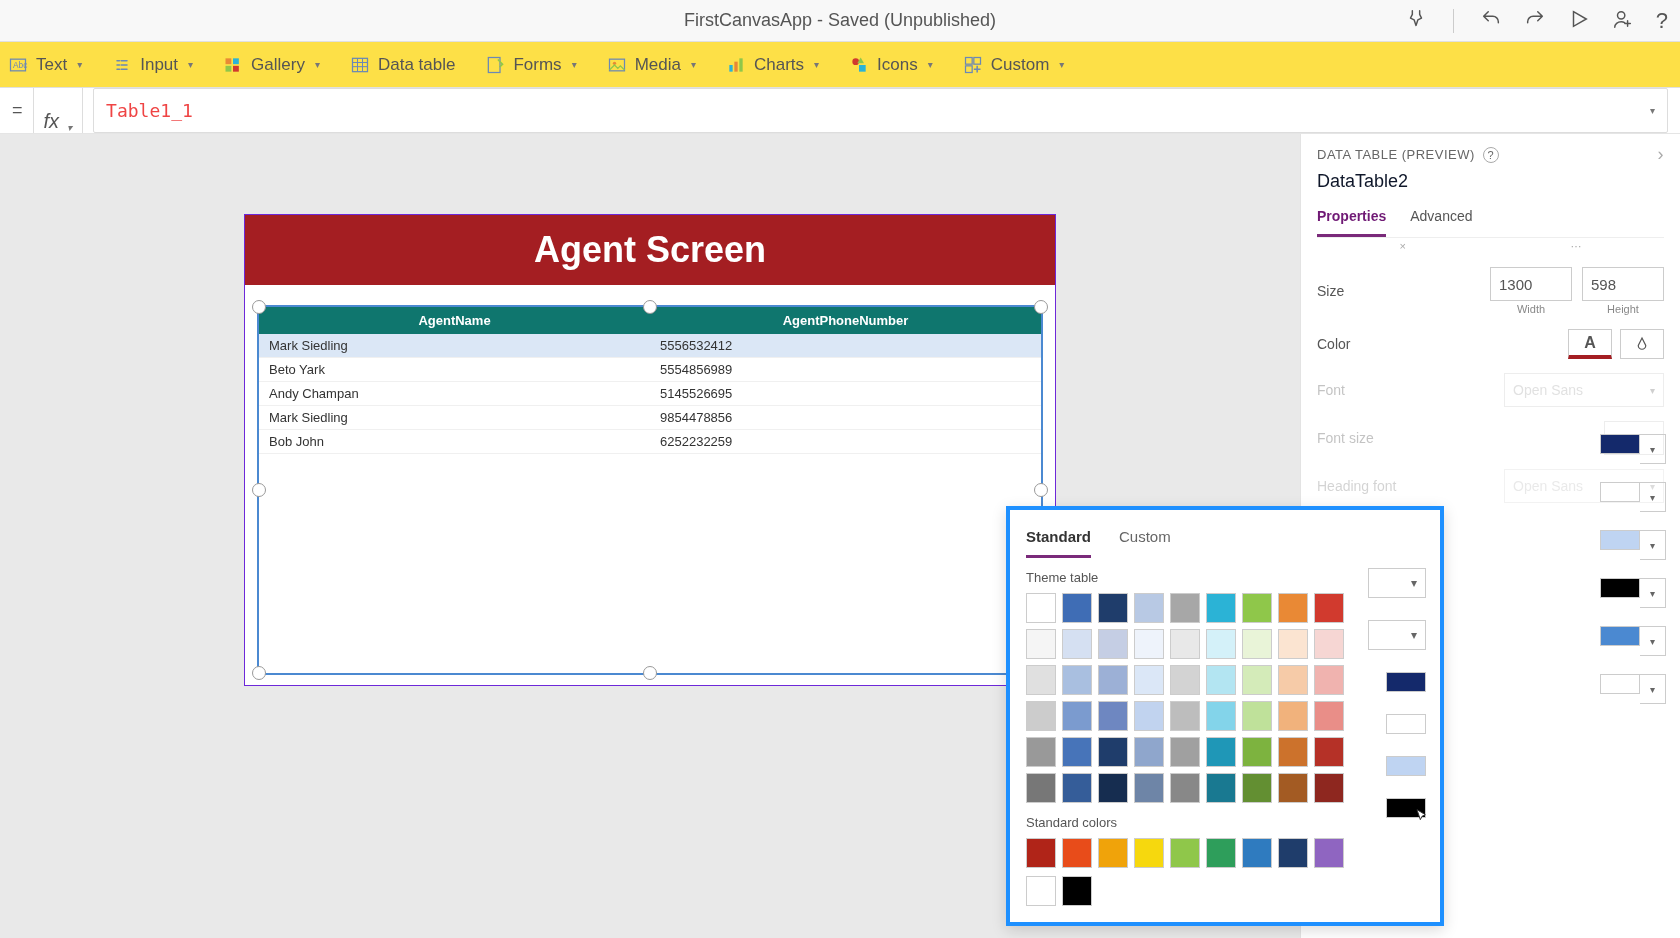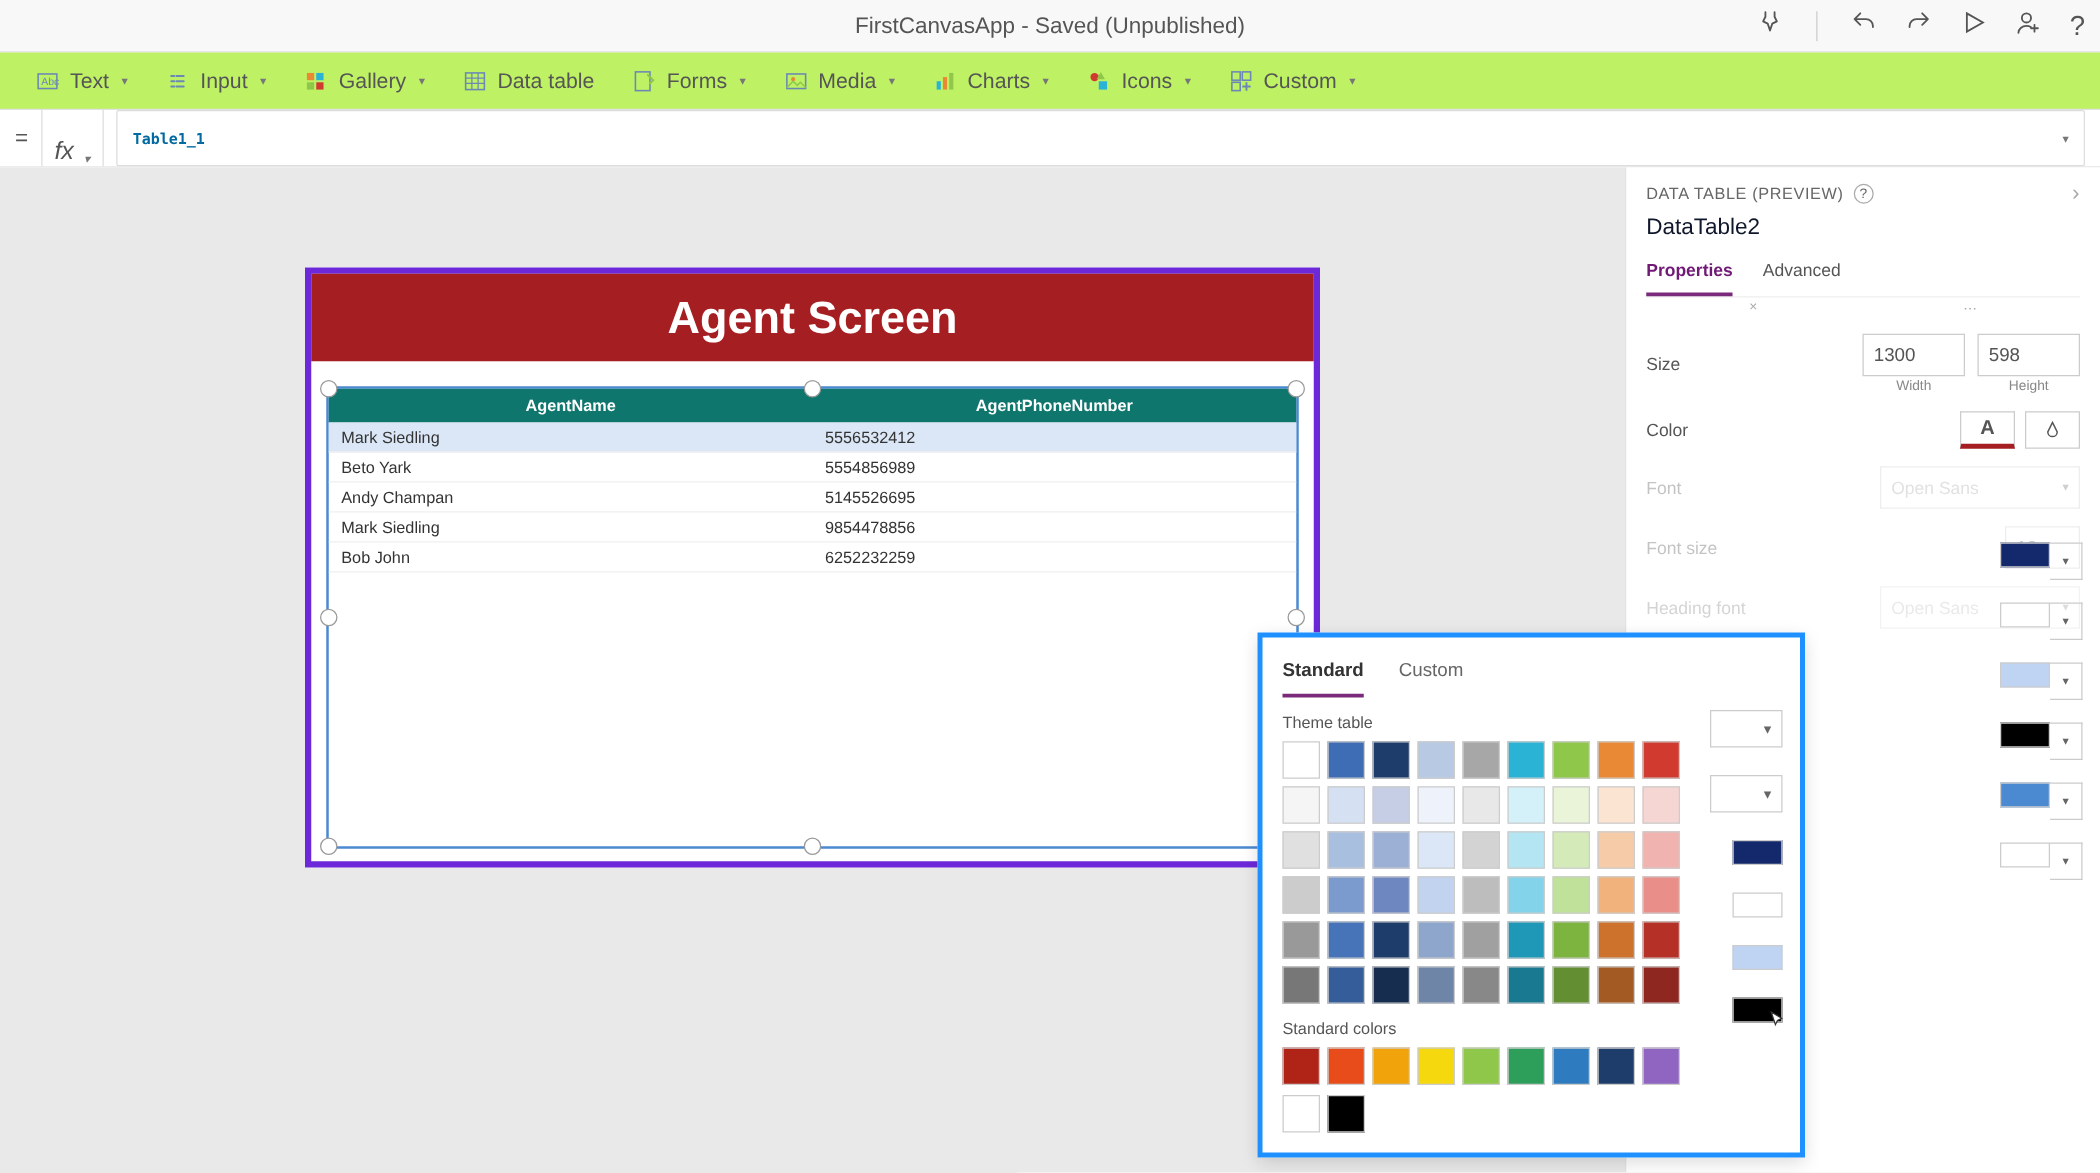--- a/index.html
+++ b/index.html
@@ -6,36 +6,36 @@
 body { width: 1680px; height: 938px; overflow: hidden; background: #fff; color: #333; }
 
 
 .title-bar { height: 42px; background: #f8f8f8; display: flex; align-items: center; border-bottom: 1px solid #e0e0e0; padding: 0 12px; }
 .title-bar .center-title { position: absolute; left: 50%; transform: translateX(-50%); color: #555; font-size: 18px; }
 .title-bar .right-icons { margin-left: auto; display: flex; align-items: center; gap: 22px; color: #555; }
 .title-bar .right-icons svg { width: 22px; height: 22px; stroke: #555; fill: none; stroke-width: 1.6; }
 .title-bar .vsep { width: 1px; height: 24px; background: #ccc; margin: 0 4px; }
 
 
-.ribbon { height: 46px; background: #bef264; border-bottom: 1px solid #e0e0e0; display: flex; align-items: center; padding: 0 28px; gap: 30px; }
+.ribbon { height: 46px; background: #fde047; border-bottom: 1px solid #e0e0e0; display: flex; align-items: center; padding: 0 8px; gap: 30px; }
 .ribbon-item { display: flex; align-items: center; gap: 8px; color: #555; font-size: 17px; cursor: pointer; }
 .ribbon-item svg { width: 20px; height: 20px; }
 .chev { font-size: 10px; color: #777; margin-left: 2px; }
 
 
 .formula-row { height: 46px; display: flex; align-items: center; border-bottom: 1px solid #e5e5e5; padding: 0 12px; gap: 10px; background: #fff; }
 .prop-dd { display:flex; align-items:center; gap:6px; color:#555; font-size:18px; }
 .fx-box { display:flex; align-items:flex-end; gap:6px; font-style: italic; color:#555; font-size: 20px; padding: 0 10px; border-right: 1px solid #ddd; border-left: 1px solid #ddd; height: 100%; }
 .formula-input { flex:1; height: 100%; border:1px solid #ddd; border-radius:2px; display:flex; align-items:center; padding: 0 12px; justify-content:space-between; }
-.formula-text { font-family: Consolas, monospace; color: #0369a1; font-size: 12px; font-weight: bold; }
+.formula-text { font-family: Consolas, monospace; color: #ef4444; font-size: 18px; }
 
 
 .main-area { position: relative; height: calc(938px - 42px - 46px - 46px); display:flex; }
 .canvas { flex:1; background: #e9e9e9; position: relative; display:flex; align-items:flex-start; justify-content:center; padding-top: 80px; }
-.canvas-frame { width: 812px; background:#fff; border:5px solid #6d28d9; position:relative; }
+.canvas-frame { width: 812px; background:#fff; border:1px solid #6d28d9; position:relative; }
 .screen-header { background:#a41e22; color:#fff; font-weight:700; font-size: 36px; text-align:center; padding: 14px 0; }
 .canvas-frame .table { border:2px solid #4b89d1; margin: 20px 12px 10px 12px; height: 370px; position: relative; }
 .table-header { display:flex; background:#0f766e; color:#fff; font-size:13px; font-weight:600; }
 .table-header > div { padding:6px 0; text-align:center; }
 .th-name { width: 50%; }
 .th-phone { width: 50%; }
 .table-body { font-size:13px; }
 .table-row { display:flex; border-bottom:1px solid #f0f0f0; }
 .table-row > div { padding:4px 10px; }
 .td-name { width: 50%; }

